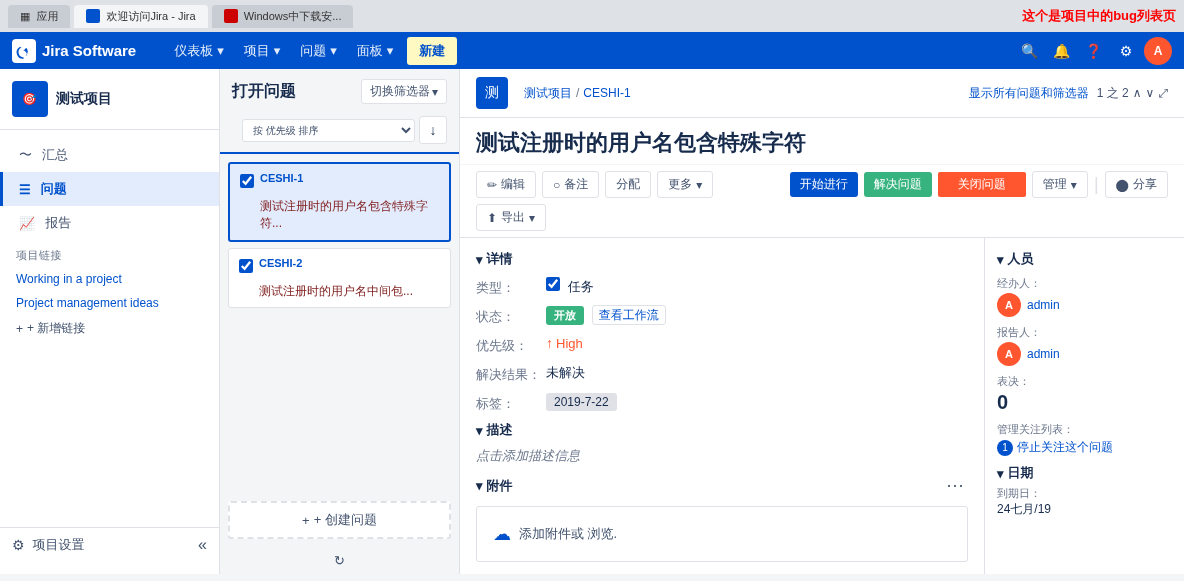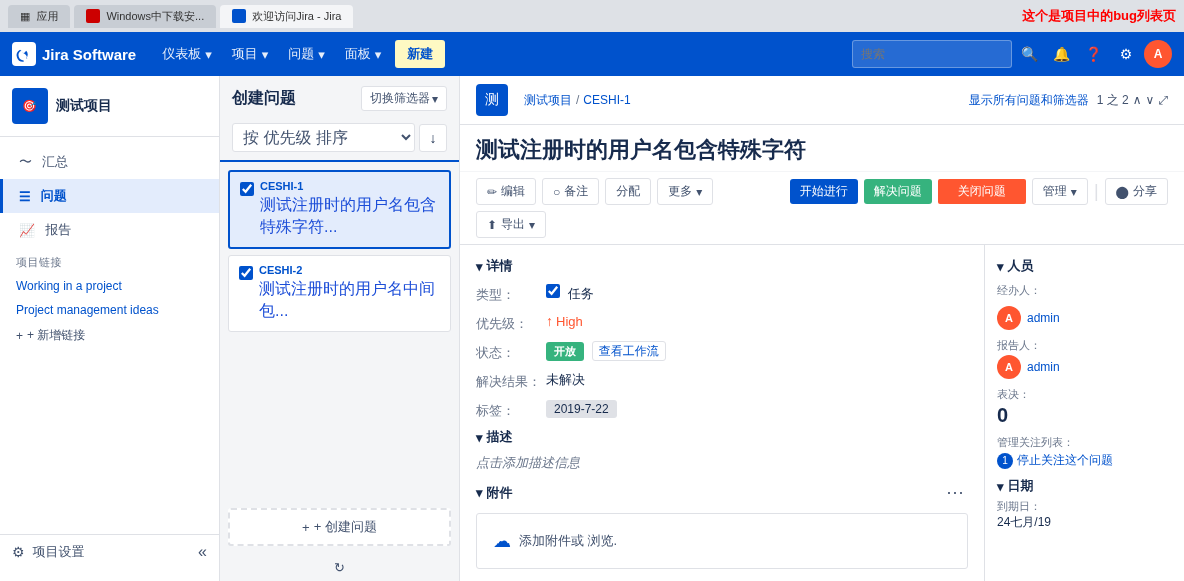--- a/index.html
+++ b/index.html
@@ -40,25 +40,25 @@
       background: #c00;
       display: inline-block;
     }
     .browser-tab-icon.jira {
       background: #0052cc;
     }
 
     
     .nav-bar {
       background: #0052cc;
-      height: 44px;
+      height: 37px;
       display: flex;
       align-items: center;
       padding: 0 12px;
-      gap: 0;
+      gap: 12px;
       color: white;
     }
     .nav-logo {
       display: flex;
       align-items: center;
       gap: 6px;
       font-weight: bold;
       font-size: 15px;
       color: white;
       padding-right: 16px;
@@ -281,24 +281,25 @@
       gap: 4px;
       padding: 4px 12px 8px;
       border-bottom: 2px solid #0052cc;
       margin-bottom: 4px;
     }
     .filter-select {
       flex: 1;
       border: 1px solid #dfe1e6;
       border-radius: 3px;
       background: white;
-      font-size: 16px;
+      font-size: 10px;
       padding: 4px 6px;
       color: #42526e;
       cursor: pointer;
+      margin-left: 10px;
     }
     .sort-btn {
       width: 28px;
       height: 28px;
       border: 1px solid #dfe1e6;
       background: white;
       border-radius: 3px;
       display: flex;
       align-items: center;
       justify-content: center;
@@ -328,23 +329,23 @@
       margin-top: 2px;
       flex-shrink: 0;
     }
     .issue-item-content { flex: 1; }
     .issue-item-id {
       font-size: 11px;
       color: #0052cc;
       font-weight: 600;
     }
     .issue-item-title {
-      font-size: 16px;
-      color: #1d4ed8;
-      margin-top: 2px;
+      font-size: 12px;
+      color: #7f1d1d;
+      margin-top: 14px;
       line-height: 1.4;
       word-break: break-all;
     }
     .create-issue-btn {
       margin: 8px;
       border: 2px dashed #dfe1e6;
       background: white;
       border-radius: 3px;
       padding: 8px;
       text-align: center;
@@ -655,27 +656,27 @@
   </style>
 </head>
 <body>
 
 <div class="browser-bar">
   <div class="browser-tabs">
     <div class="browser-tab">
       <span>▦</span>
       <span>应用</span>
     </div>
+    <div class="browser-tab active">
+      <span class="browser-tab-icon jira"></span>
+      <span>欢迎访问Jira - Jira</span>
+    </div>
     <div class="browser-tab">
       <span class="browser-tab-icon"></span>
       <span>Windows中下载安...</span>
-    </div>
-    <div class="browser-tab active">
-      <span class="browser-tab-icon jira"></span>
-      <span>欢迎访问Jira - Jira</span>
     </div>
   </div>
   <div style="color:red;font-weight:bold;font-size:13px;margin-left:auto;">这个是项目中的bug列表页</div>
 </div>
 
 <div class="nav-bar">
   <div class="nav-logo">
     <div class="nav-logo-icon">
       <svg viewBox="0 0 24 24" fill="#0052cc">
           <path d="M11.571 11.1L6.686 6.214A8.571 8.571 0 0 0 11.57 22.286V20.57a6.857 6.857 0 0 1-3.429-12.814l3.43 3.429 3.428-3.429a6.857 6.857 0 0 1 0 9.686l1.214 1.214a8.571 8.571 0 0 0-4.643-7.557z"></path>
@@ -696,21 +697,20 @@
       <span>问题</span>
       <span>▾</span>
     </div>
     <div class="nav-menu-item">
       <span>面板</span>
       <span>▾</span>
     </div>
     <button class="nav-btn-new">新建</button>
   </div>
   <div class="nav-right">
-    <input class="nav-search" type="text" placeholder="搜索" style="">
     <div class="nav-icon-btn">🔍</div>
     <div class="nav-icon-btn">🔔</div>
     <div class="nav-icon-btn">❓</div>
     <div class="nav-icon-btn">⚙</div>
     <div class="nav-avatar">A</div>
   </div>
 </div>
 
 <div class="main-container">
 
@@ -743,21 +743,21 @@
     <div style="flex:1;"></div>
     <div class="sidebar-bottom">
       <span class="sidebar-settings-icon">⚙</span>
       <span class="sidebar-settings-label">项目设置</span>
       <span class="sidebar-collapse">«</span>
     </div>
   </div>
 
   <div class="issue-panel">
     <div class="issue-panel-header">
-      <span class="issue-panel-title">创建问题</span>
+      <span class="issue-panel-title">打开问题</span>
       <button class="switch-filter">
         <span>切换筛选器</span>
         <span>▾</span>
       </button>
     </div>
     <div class="filter-bar">
       <select class="filter-select">
         <option>按 优先级 排序</option>
       </select>
       <div class="sort-btn">↓</div>
@@ -864,34 +864,34 @@
 
         <div class="detail-field">
           <div class="detail-field-label">类型：</div>
           <div class="detail-field-value">
             <input type="checkbox" class="type-checkbox" checked="" style="">
             <span>任务</span>
           </div>
         </div>
 
         <div class="detail-field">
+          <div class="detail-field-label">状态：</div>
+          <div class="detail-field-value">
+            <span class="status-badge">开放</span>
+            <span class="workflow-link">查看工作流</span>
+          </div>
+        </div>
+
+        <div class="detail-field">
           <div class="detail-field-label">优先级：</div>
           <div class="detail-field-value">
             <span class="priority-high">
               <span class="priority-arrow">↑</span>
               <span>High</span>
             </span>
-          </div>
-        </div>
-
-        <div class="detail-field">
-          <div class="detail-field-label">状态：</div>
-          <div class="detail-field-value">
-            <span class="status-badge">开放</span>
-            <span class="workflow-link">查看工作流</span>
           </div>
         </div>
 
         <div class="detail-field">
           <div class="detail-field-label">解决结果：</div>
           <div class="detail-field-value resolution-value">未解决</div>
         </div>
 
         <div class="detail-field">
           <div class="detail-field-label">标签：</div>
@@ -922,21 +922,21 @@
           </div>
         </div>
       </div>
 
       <div class="detail-right">
         <div class="right-section-title">
           <span>▾</span>
           <span>人员</span>
         </div>
         <div style="margin-bottom:8px;">
-          <div style="font-size:11px;color:#6b778c;margin-bottom:8px;">经办人：</div>
+          <div style="font-size:11px;color:#6b778c;margin-bottom:2px;">经办人：</div>
           <div class="person-row">
             <div class="person-avatar">A</div>
             <span class="person-name">admin</span>
           </div>
         </div>
         <div style="margin-bottom:8px;">
           <div style="font-size:11px;color:#6b778c;margin-bottom:2px;">报告人：</div>
           <div class="person-row">
             <div class="person-avatar">A</div>
             <span class="person-name">admin</span>

